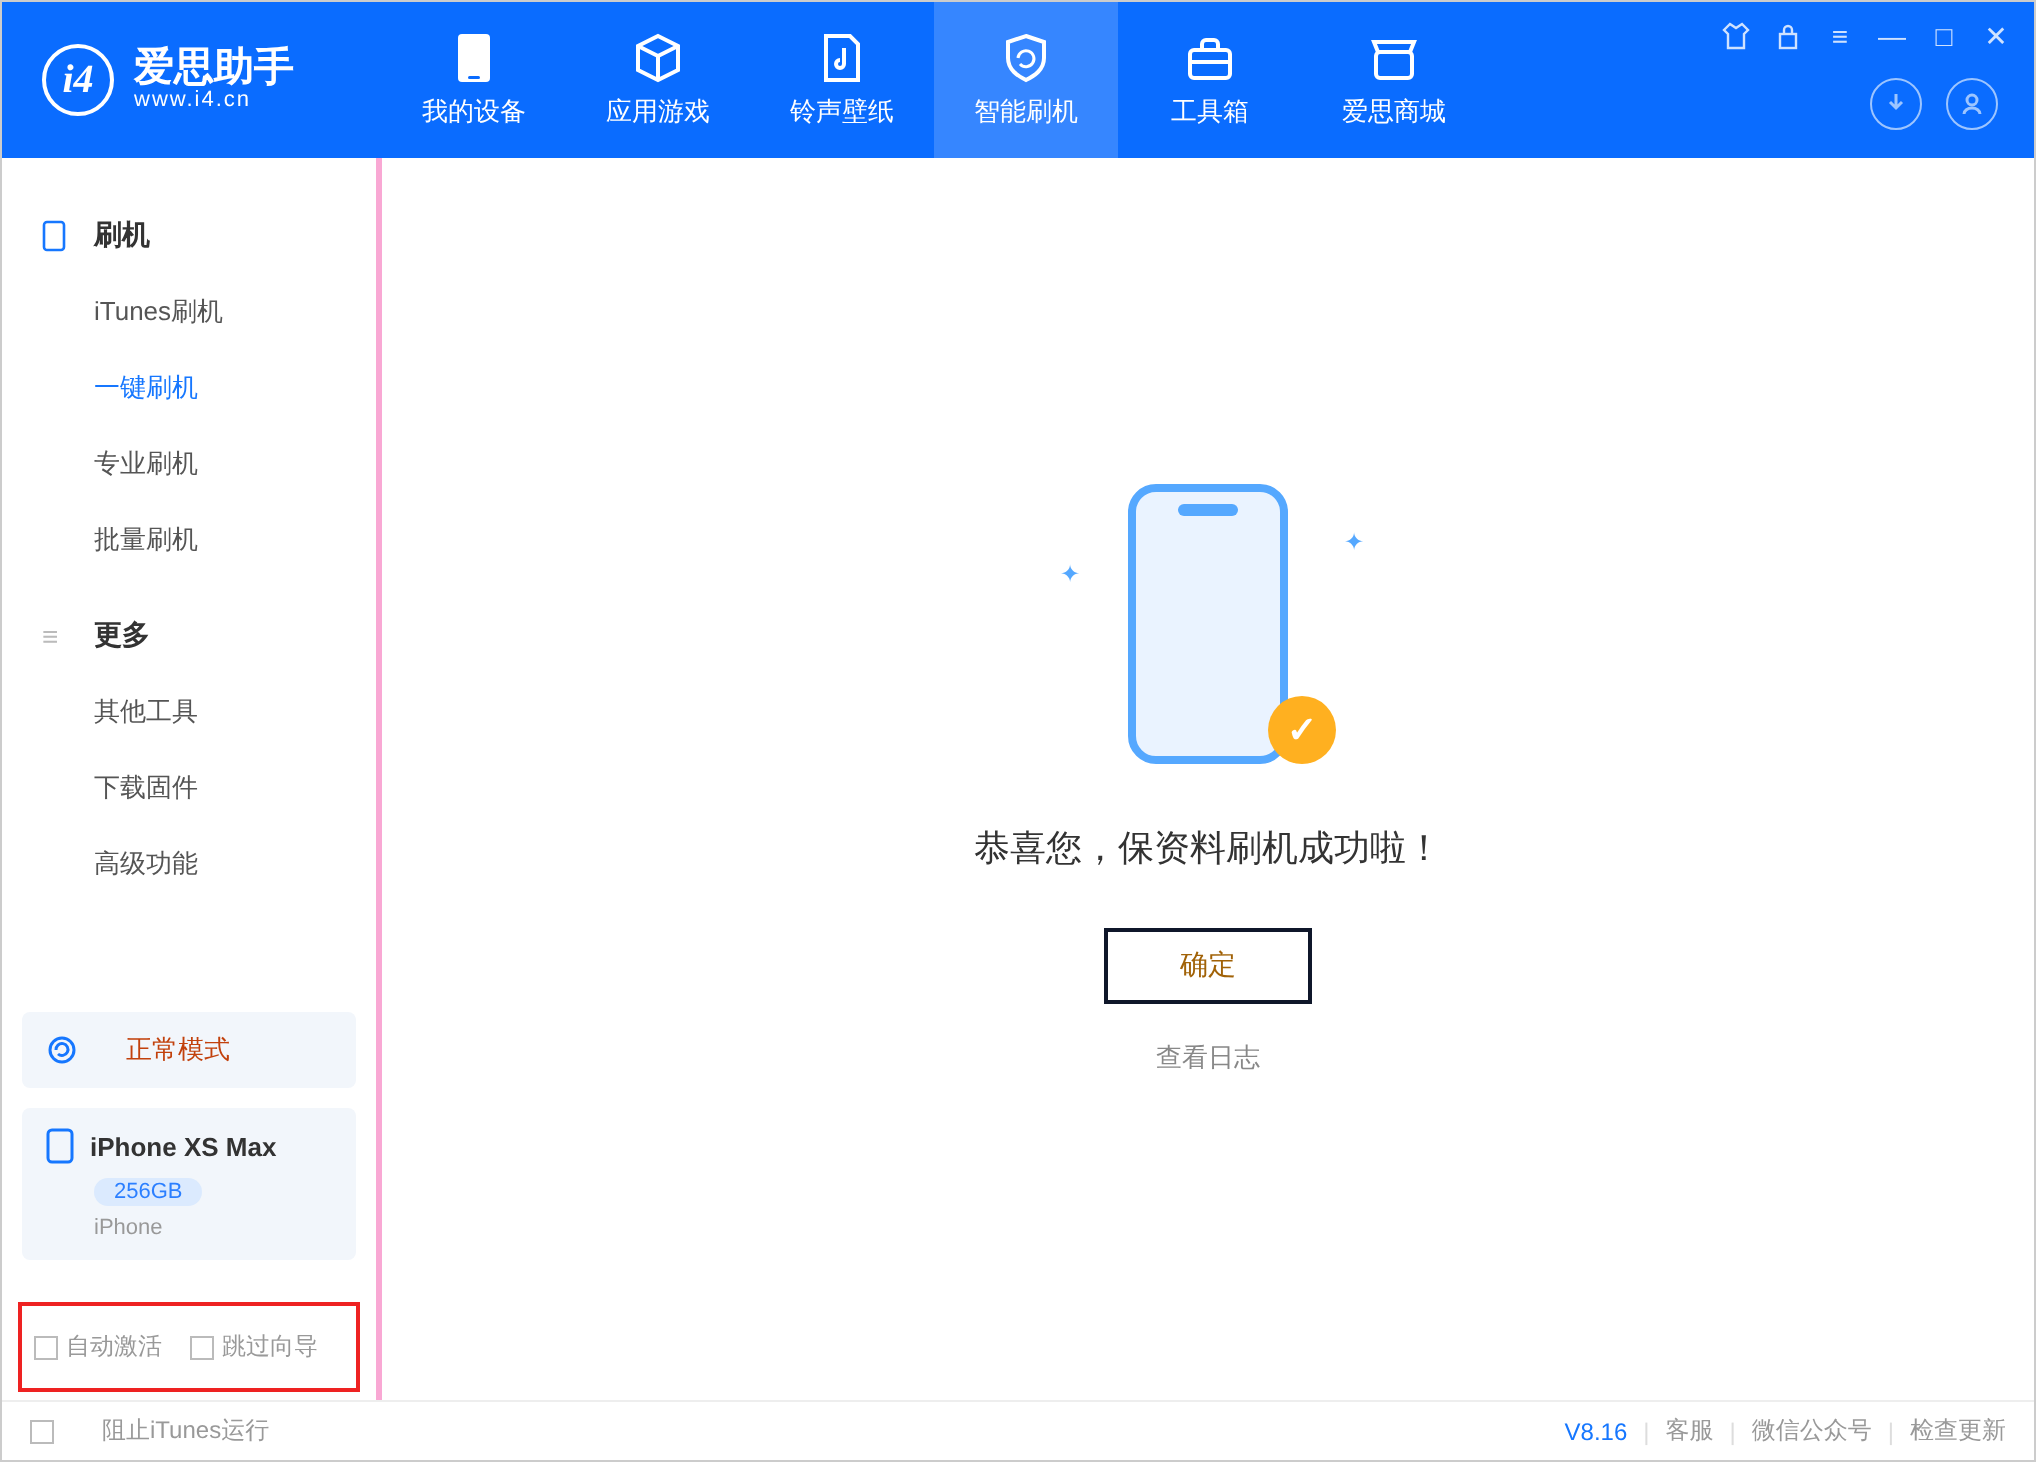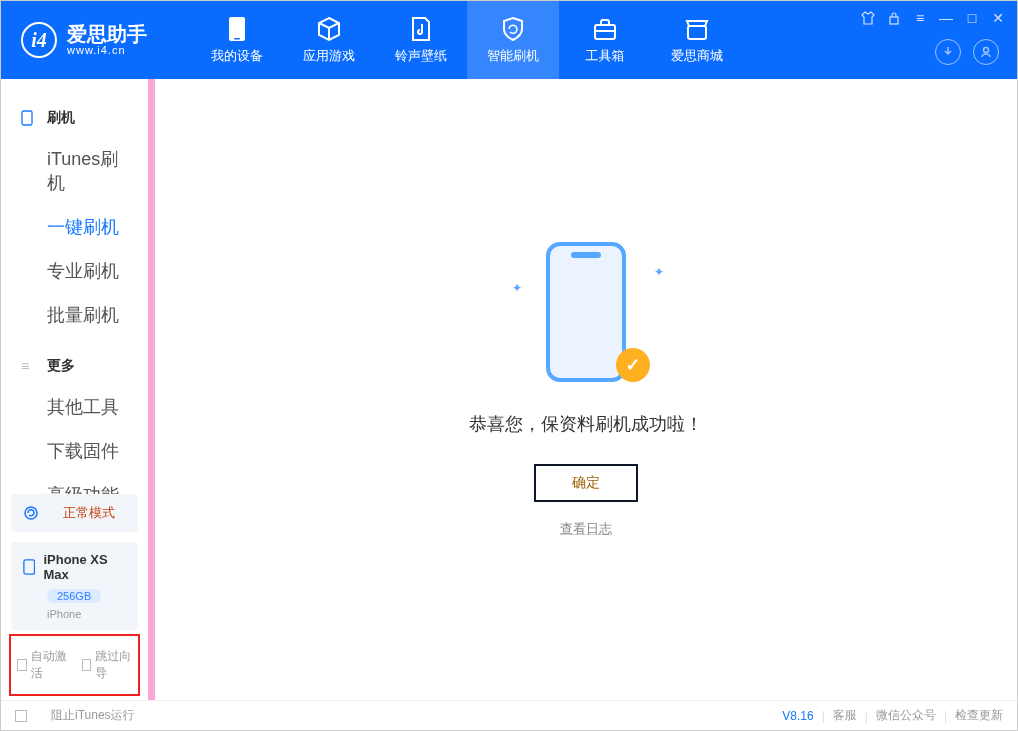--- a/index.html
+++ b/index.html
@@ -19,25 +19,25 @@
 .nav-tab .nav-icon { height: 28px; display: flex; align-items: center; justify-content: center; margin-bottom: 4px; }
 .nav-tab .nav-label { font-size: 13px; }
 
 .header-right { position: absolute; right: 10px; top: 8px; display: flex; gap: 8px; align-items: center; }
 .header-right .hicon { width: 18px; height: 18px; display: flex; align-items: center; justify-content: center; color: #cfe2ff; cursor: pointer; font-size: 14px; }
 .header-user { position: absolute; right: 18px; bottom: 14px; display: flex; gap: 12px; }
 .circle-icon { width: 26px; height: 26px; border: 1.5px solid #9dc5ff; border-radius: 50%; display: flex; align-items: center; justify-content: center; color: #9dc5ff; cursor: pointer; }
 
 
 .body { display: flex; height: calc(100% - 78px - 30px); }
-.sidebar { width: 154px; border-right: 7px solid #f9a8d4; padding-top: 20px; position: relative; }
+.sidebar { width: 190px; border-right: 3px solid #f9a8d4; padding-top: 20px; position: relative; }
 .side-section { margin-bottom: 10px; }
 .side-head { display: flex; align-items: center; padding: 10px 20px; font-size: 14px; color: #333; font-weight: bold; }
 .side-head .hicon-s { width: 16px; margin-right: 10px; display: flex; }
-.side-item { padding: 10px 20px 10px 46px; font-size: 18px; color: #555; cursor: pointer; }
+.side-item { padding: 10px 20px 10px 46px; font-size: 13px; color: #555; cursor: pointer; }
 .side-item.active { color: #1677ff; }
 
 .device-box { margin: 10px; background: #f2f6fb; border-radius: 4px; padding: 10px 12px; }
 .device-box.mode { display: flex; align-items: center; gap: 24px; font-size: 13px; color: #c2410c; }
 .device-box.device { }
 .device-name { display: flex; align-items: center; gap: 8px; font-size: 13px; font-weight: bold; color: #333; }
 .device-cap { margin-left: 24px; margin-top: 4px; }
 .device-cap span { background: #dbeafe; color: #2b7fff; border-radius: 10px; padding: 1px 10px; font-size: 11px; }
 .device-type { margin-left: 24px; margin-top: 4px; font-size: 11px; color: #999; }
 
@@ -51,21 +51,21 @@
 .phone { position: absolute; left: 20px; top: 0; width: 80px; height: 140px; border: 4px solid #55a8ff; border-radius: 14px; background: #eaf3ff; }
 .phone::before { content: ""; position: absolute; top: 6px; left: 50%; transform: translateX(-50%); width: 30px; height: 6px; background: #55a8ff; border-radius: 3px; }
 .badge { position: absolute; right: -4px; bottom: 10px; width: 34px; height: 34px; background: #ffb020; border-radius: 50%; display: flex; align-items: center; justify-content: center; color: #fff; font-size: 18px; font-weight: bold; }
 .spark { position: absolute; width: 8px; height: 8px; color: #55a8ff; }
 .spark.s1 { left: -14px; top: 36px; }
 .spark.s2 { right: -16px; top: 20px; }
 .spark::before { content: "✦"; font-size: 12px; }
 
 .success-msg { font-size: 18px; color: #333; margin-bottom: 28px; }
 .ok-btn { border: 2px solid #0f172a; background: #fff; padding: 8px 36px; font-size: 14px; color: #a16207; cursor: pointer; margin-bottom: 18px; }
-.log-link { font-size: 13px; color: #888; cursor: pointer; text-decoration: underline; text-decoration-color: #ccc; }
+.log-link { font-size: 13px; color: #888; cursor: pointer; text-decoration-color: #ccc; }
 
 
 .footer { height: 30px; border-top: 1px solid #eee; display: flex; align-items: center; padding: 0 14px; font-size: 12px; color: #999; }
 .footer .left { display: flex; align-items: center; gap: 6px; }
 .footer .right { margin-left: auto; display: flex; align-items: center; gap: 8px; }
 .footer .sep { color: #ddd; }
 .footer .ver { color: #1677ff; }
 .footer .flink { cursor: pointer; }
 </style>
 </head>

